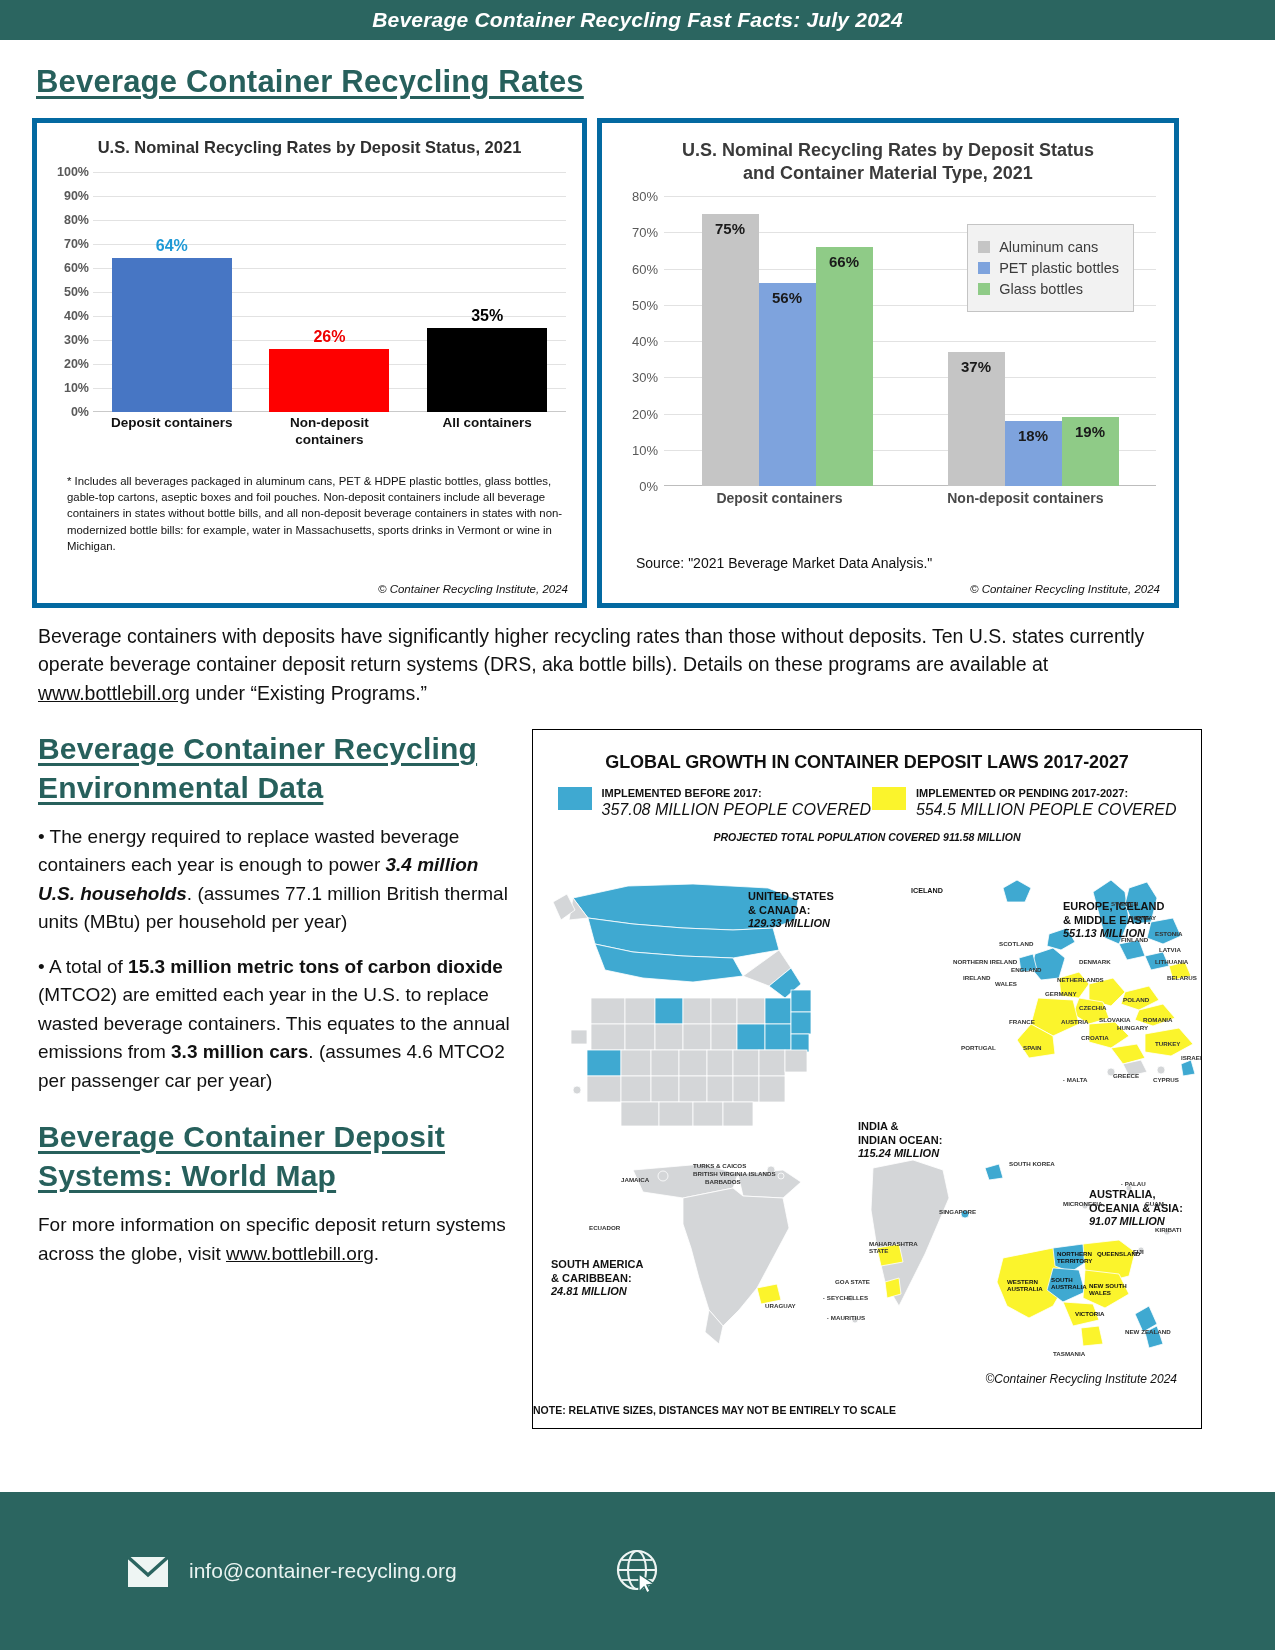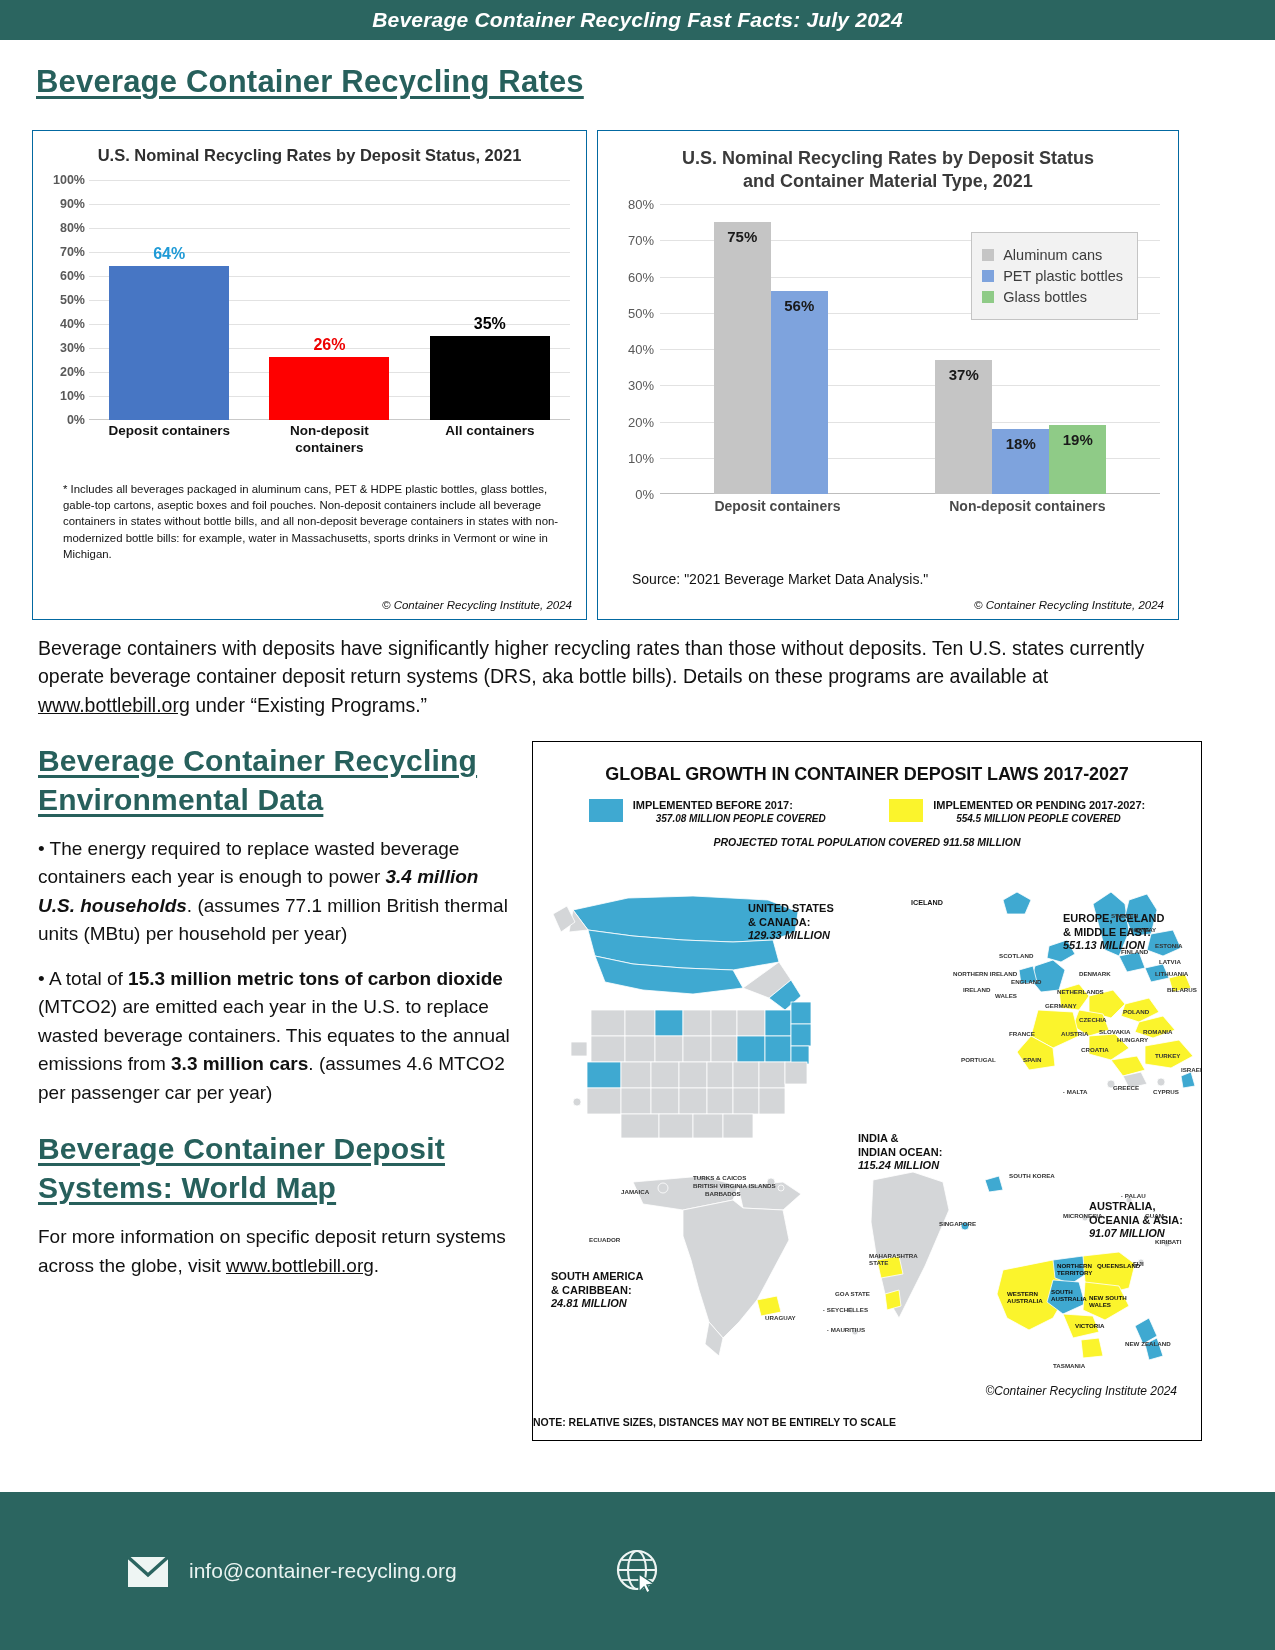--- a/index.html
+++ b/index.html
@@ -35,24 +35,23 @@
   .sec1 { margin: 24px 0 0 36px; }
 
   
   .charts-row {
     display: flex;
     gap: 10px;
     margin: 18px 0 0 32px;
     width: 1160px;
   }
   .chart-box {
-    border: 1px solid #0369a1;
+    border: 5px solid #0369a1;
     background: #fff;
     position: relative;
-    margin-top: 12px;
   }
   .chart-box.left  { width: 555px; height: 490px; padding: 14px 10px 6px 10px; }
   .chart-box.right { width: 582px; height: 490px; padding: 16px 10px 16px 10px; }
 
   .chart-title {
     text-align: center;
     font-weight: bold;
     font-size: 16.5px;
     color: #2f2f2f;
     line-height: 1.25;
@@ -185,21 +184,21 @@
     text-align: center; font-weight: bold; font-size: 18px;
     color: #111; margin-top: 22px; letter-spacing: -.1px;
   }
   .map-legend {
     display: flex; justify-content: space-around;
     margin-top: 14px; padding: 0 24px;
   }
   .ml-item { display: flex; align-items: flex-start; }
   .ml-sw { width: 34px; height: 23px; margin-right: 10px; flex-shrink: 0; }
   .ml-t1 { font-size: 11px; font-weight: bold; color: #111; }
-  .ml-t2 { font-size: 10px; font-weight: bold; font-style: italic; color: #111; margin-top: 2px; margin-left: 23px; }
+  .ml-t2 { font-size: 16px; font-weight: normal; font-style: italic; color: #111; margin-top: 2px; }
   .map-proj {
     text-align: center; font-size: 10.5px; font-weight: bold;
     font-style: italic; color: #111; margin-top: 12px;
   }
   .map-canvas { position: absolute; left: 0; right: 0; top: 128px; bottom: 0; }
   .reg-label {
     position: absolute; font-size: 11px; font-weight: bold; color: #111; line-height: 1.25;
   }
   .reg-label em { font-style: italic; display:block; }
   .map-note {
@@ -315,20 +314,23 @@
           <div class="gridline" style="top: 217.5px;"></div>
           <div class="gridline" style="top: 253.75px;"></div>
         </div>
       <div class="bars2" id="c2b">
           <div class="group2">
             <div class="b2" style="height: 271.875px; background: rgb(197, 197, 197);">
               <span>75%</span>
             </div>
             <div class="b2" style="height: 203px; background: rgb(126, 163, 221);">
               <span>56%</span>
+            </div>
+            <div class="b2" style="height: 239.25px; background: rgb(143, 203, 135);">
+              <span>66%</span>
             </div>
           </div>
           <div class="group2">
             <div class="b2" style="height: 134.125px; background: rgb(197, 197, 197);">
               <span>37%</span>
             </div>
             <div class="b2" style="height: 65.25px; background: rgb(126, 163, 221);">
               <span>18%</span>
             </div>
             <div class="b2" style="height: 68.875px; background: rgb(143, 203, 135);">

